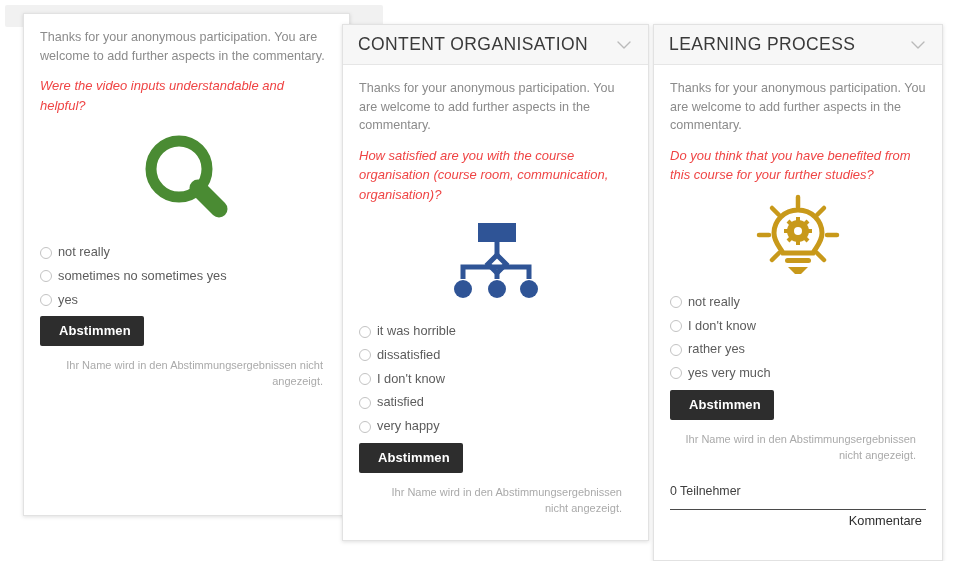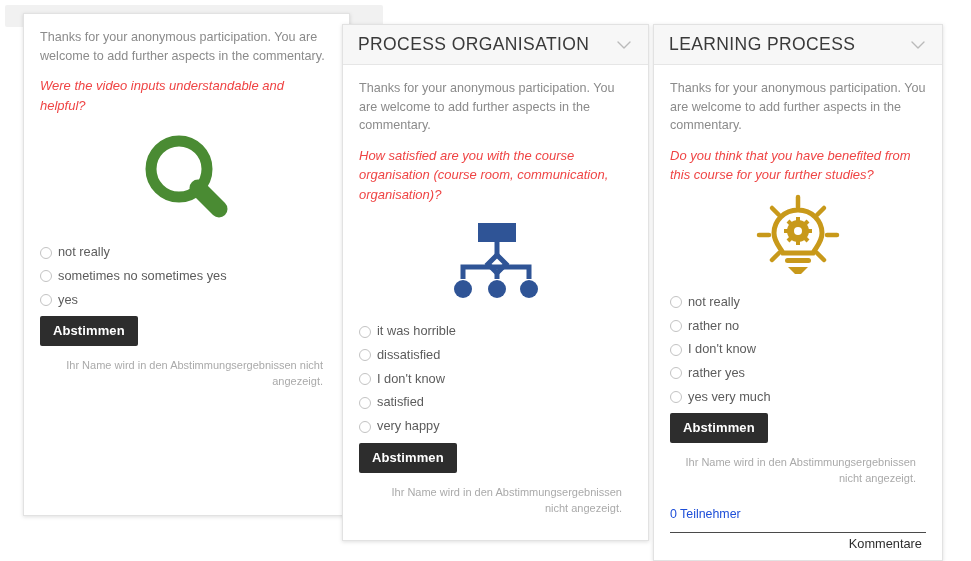--- a/index.html
+++ b/index.html
@@ -60,31 +60,31 @@
     width:12px; height:12px; border:1.4px solid #c3c3c3; border-radius:50%;
     background:#fff; flex:0 0 auto;
   }
   .opt-label{ font-size:12.8px; color:#5c5c5c; line-height:1.15; }
 
   .vote-btn{
     display:inline-block;
     background:#2d2d2d; color:#ffffff;
     font-size:13px; font-weight:700;
     border:none; border-radius:2px;
-    padding:7px 13px 8px 13px;
+    padding:7px 13px 8px 19px;
     cursor:pointer; letter-spacing:.1px;
     font-family:"Liberation Sans", sans-serif;
   }
 
   .note{
     font-size:11px; color:#aaaaaa; text-align:right;
     line-height:1.45; margin:12px 10px 0 10px;
   }
 
-  .participants{ font-size:12.4px; color:#1d4ed8; margin-top:20px; }
+  .participants{ font-size:12.4px; color:#404040; margin-top:20px; }
 
   .comments-rule{
     border-top:1px solid #4a4a4a;
     margin-top:11px;
   }
   .comments-label{
     font-size:12.8px; color:#2e2e2e; text-align:right; padding-top:3px;
     padding-right:4px;
   }
 
@@ -130,21 +130,21 @@
       </div>
 
       <button class="vote-btn">Abstimmen</button>
 
       <p class="note">Ihr Name wird in den Abstimmungsergebnissen nicht angezeigt.</p>
     </div>
   </div>
 
   <div class="card" id="card-organisation">
     <div class="card-header">
-      <span class="card-title">PROCESS ORGANISATION</span>
+      <span class="card-title">CONTENT ORGANISATION</span>
       <span class="chev">
         <svg viewBox="0 0 20 20" width="20" height="20" aria-hidden="true">
           <path d="M4 7 L10 13 L16 7" fill="none" stroke="#8a8a8a" stroke-width="1.4" stroke-linecap="round" stroke-linejoin="round"></path>
         </svg>
       </span>
     </div>
     <div class="card-body">
       <p class="intro">Thanks for your anonymous participation. You are welcome to add further aspects in the commentary.</p>
       <p class="question">How satisfied are you with the course organisation (course room, communication, organisation)?</p>
 
@@ -238,24 +238,20 @@
         </span>
       </div>
 
       <div class="options">
         <label class="opt">
           <span class="radio"></span>
           <span class="opt-label">not really</span>
         </label>
         <label class="opt">
           <span class="radio"></span>
-          <span class="opt-label">rather no</span>
-        </label>
-        <label class="opt">
-          <span class="radio"></span>
           <span class="opt-label">I don't know</span>
         </label>
         <label class="opt">
           <span class="radio"></span>
           <span class="opt-label">rather yes</span>
         </label>
         <label class="opt">
           <span class="radio"></span>
           <span class="opt-label">yes very much</span>
         </label>

